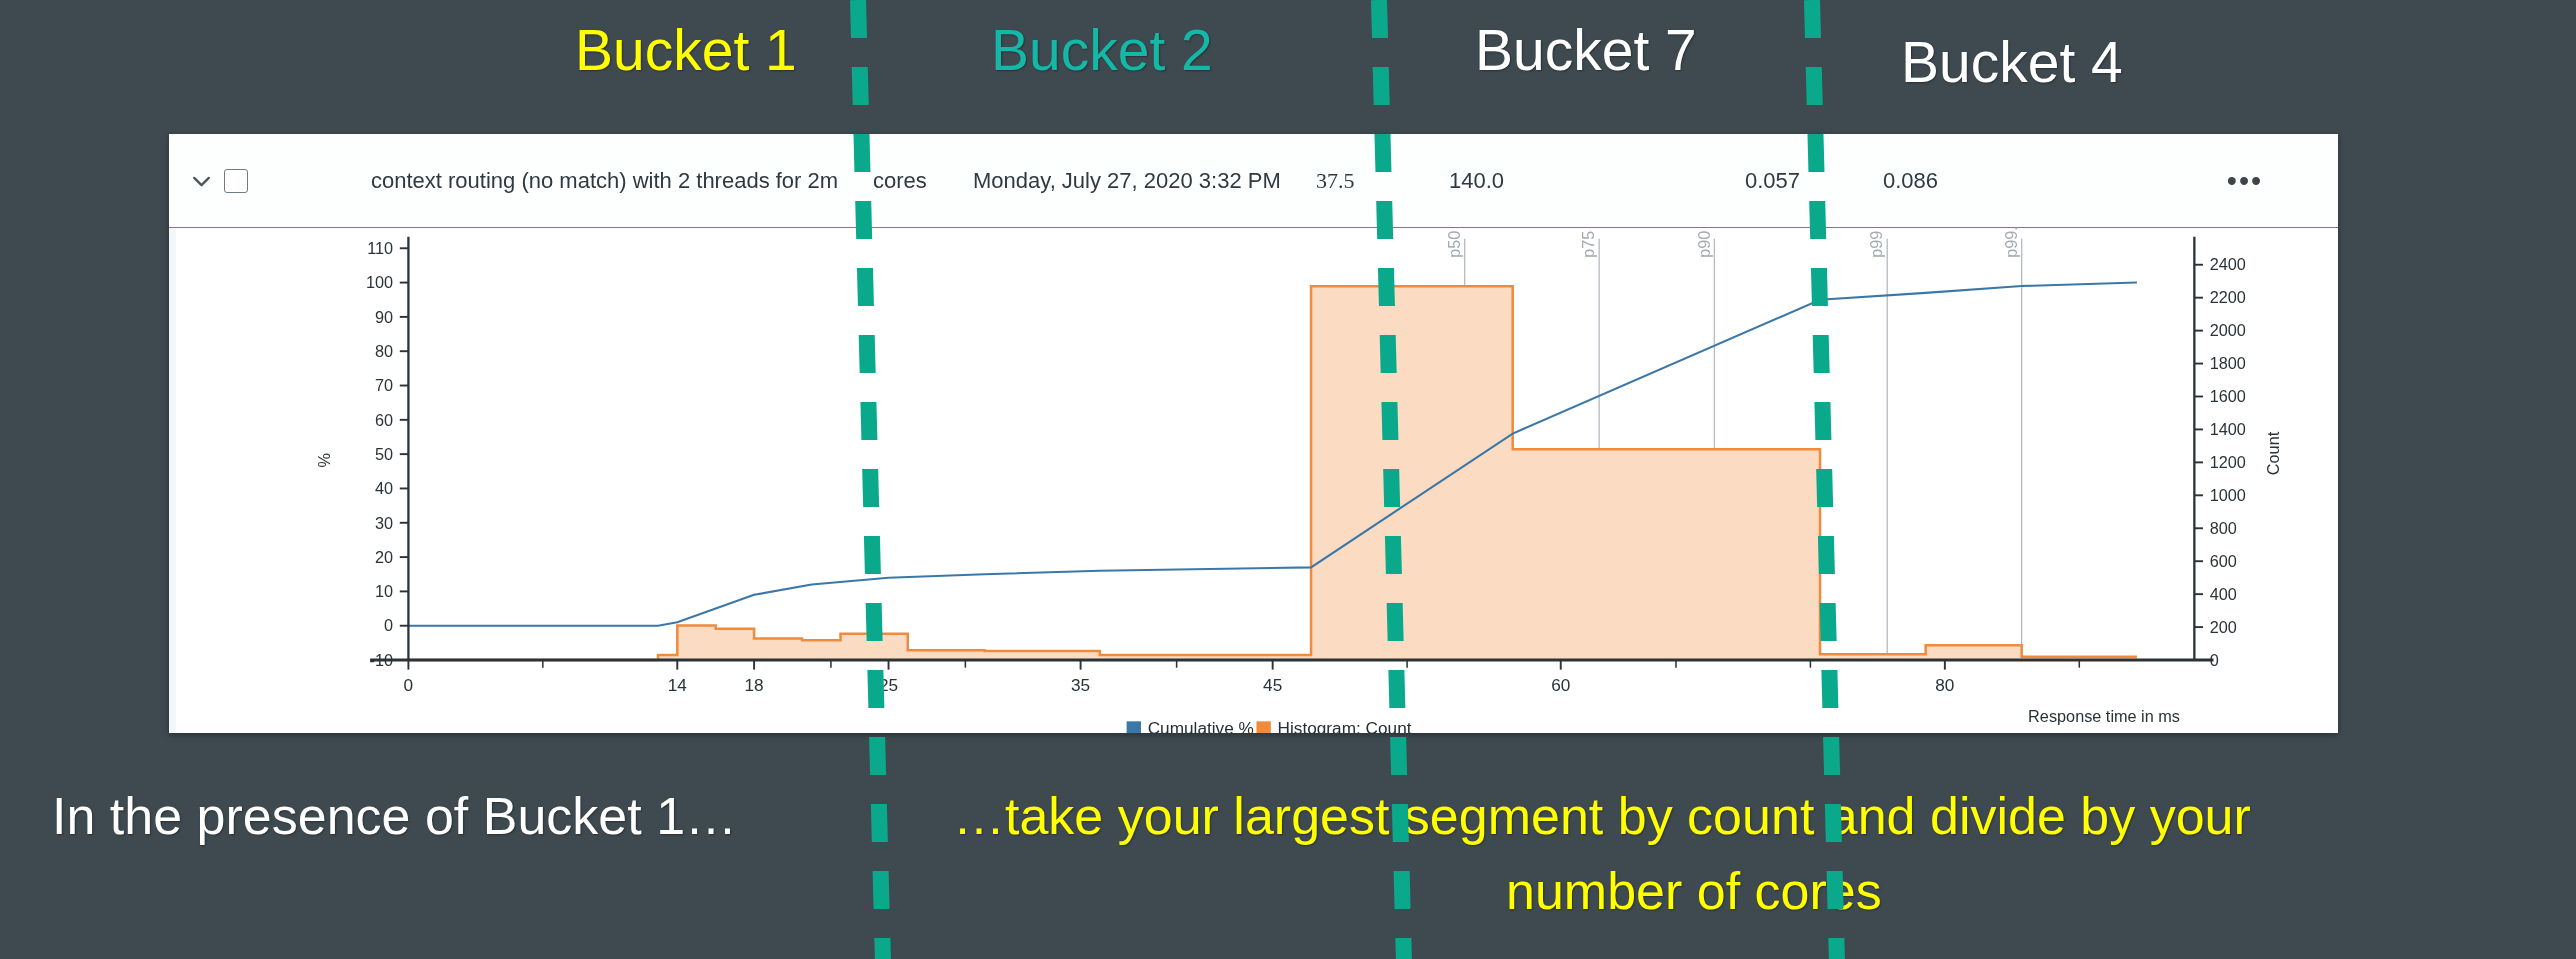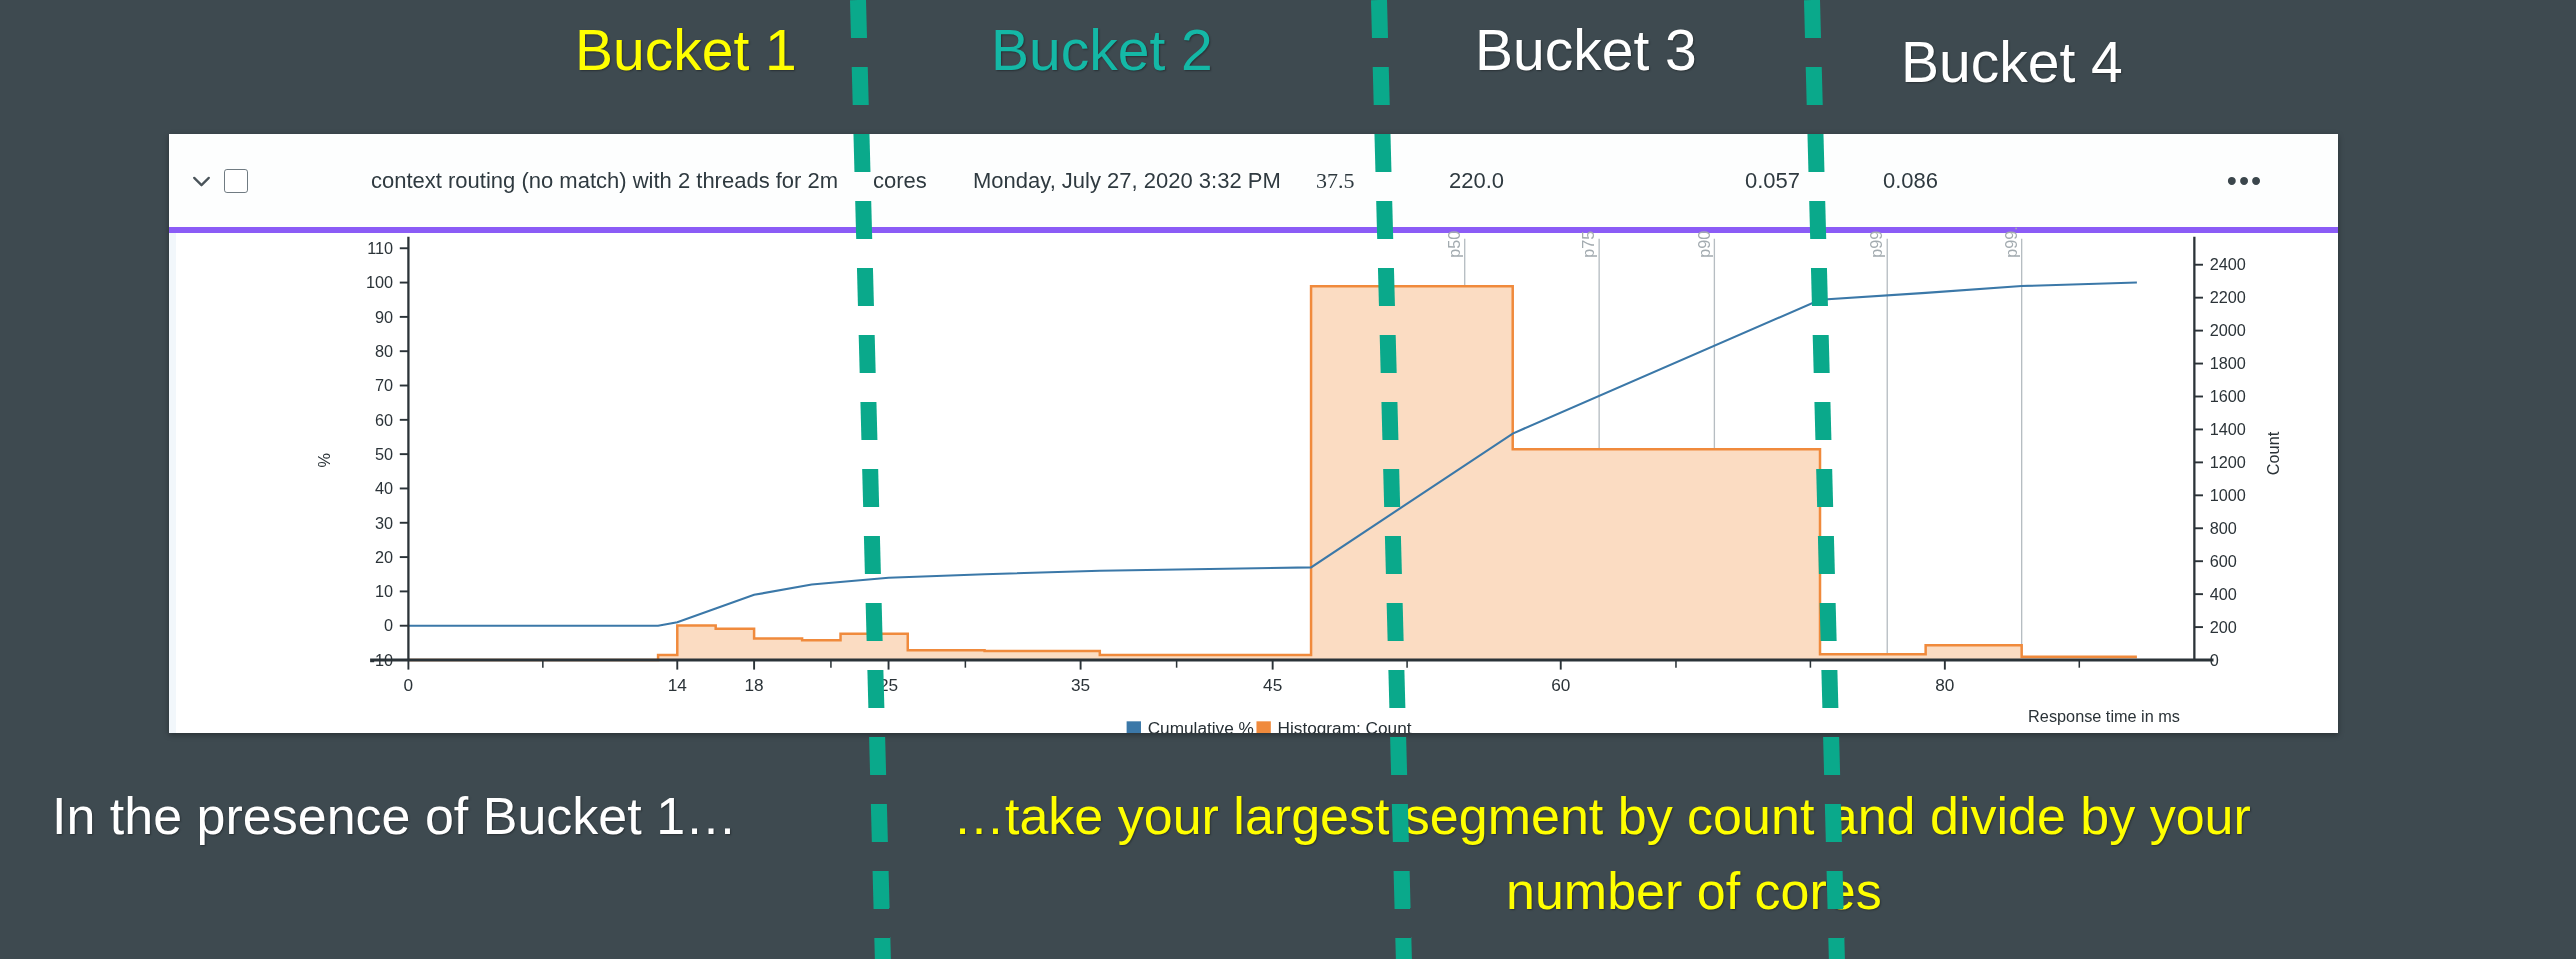--- a/index.html
+++ b/index.html
@@ -25,21 +25,21 @@
     position:absolute;left:169px;top:134px;width:2169px;height:599px;
     background:#ffffff;
     box-shadow:0 1.9px 5.7px rgba(0,0,0,.35);
   }
   #card-left-edge{
     position:absolute;left:0;top:0;width:6.7px;height:599px;background:#f2f7fb;
   }
   
   #row-header{
     position:absolute;left:0;top:0;width:2169px;height:93px;
-    border-bottom:6px solid #8b5cf6;
+    border-bottom:1px solid #8b5cf6;
     background:#fdfefe;
   }
   .hdr-cell{
     position:absolute;top:50%;transform:translateY(-50%);
     font-size:22px;color:#2f3a40;white-space:nowrap;
   }
   #chev{
     position:absolute;left:20px;top:50%;transform:translateY(-50%);
     width:25px;height:25px;
   }
@@ -71,37 +71,37 @@
     font-size:52px;line-height:59px;white-space:nowrap;
     text-shadow:1px 1px 1.9px rgba(0,0,0,.35);
   }
 </style>
 </head>
 <body>
 
 <div id="bucket-bar">
     <div class="bucket-label" style="left: 575px; color: rgb(255, 255, 0);">Bucket 1</div>
     <div class="bucket-label" style="left: 991px; color: #14b8a6;">Bucket 2</div>
-    <div class="bucket-label" style="left: 1475px; color: rgb(255, 255, 255);">Bucket 3</div>
+    <div class="bucket-label" style="left: 1475px; color: rgb(255, 255, 255);">Bucket 7</div>
     <div class="bucket-label" style="left: 1901px; color: rgb(255, 255, 255); margin-top: 12px;">Bucket 4</div>
   </div>
 
 <div id="card">
   <div id="card-left-edge"></div>
 
   <div id="row-header">
     <svg id="chev" viewBox="0 0 24 24">
       <path d="M5 9 L12 16 L19 9" fill="none" stroke="#4a545a" stroke-width="2.2" stroke-linecap="round" stroke-linejoin="round"></path>
     </svg>
     <div id="chkbox"></div>
     <div class="hdr-cell" style="left:202px;">context routing (no match) with 2 threads for 2m</div>
     <div class="hdr-cell" style="left:704px;">cores</div>
     <div class="hdr-cell" style="left:804px;">Monday, July 27, 2020 3:32 PM</div>
     <div class="hdr-cell" style="left:1147px;font-family:Liberation Serif, serif;">37.5</div>
-    <div class="hdr-cell" style="left:1280px;">220.0</div>
+    <div class="hdr-cell" style="left:1280px;">140.0</div>
     <div class="hdr-cell" style="left:1576px;">0.057</div>
     <div class="hdr-cell" style="left:1714px;">0.086</div>
     <div id="dots">•••</div>
   </div>
 
   <div id="plot">
     <svg id="plot-svg" width="2169" height="506" viewBox="0 0 2265 528">
         <line x1="1353.0555555555557" y1="12" x2="1353.0555555555557" y2="452" stroke="#b6bdc2" stroke-width="1.4"></line>
         <text x="0" y="0" font-size="17" fill="#a3abb0" font-family="&quot;Liberation Sans&quot;, sans-serif" transform="translate(1348.0555555555557,32) rotate(-90)">p50</text>
         <line x1="1493.4444444444443" y1="12" x2="1493.4444444444443" y2="452" stroke="#b6bdc2" stroke-width="1.4"></line>

